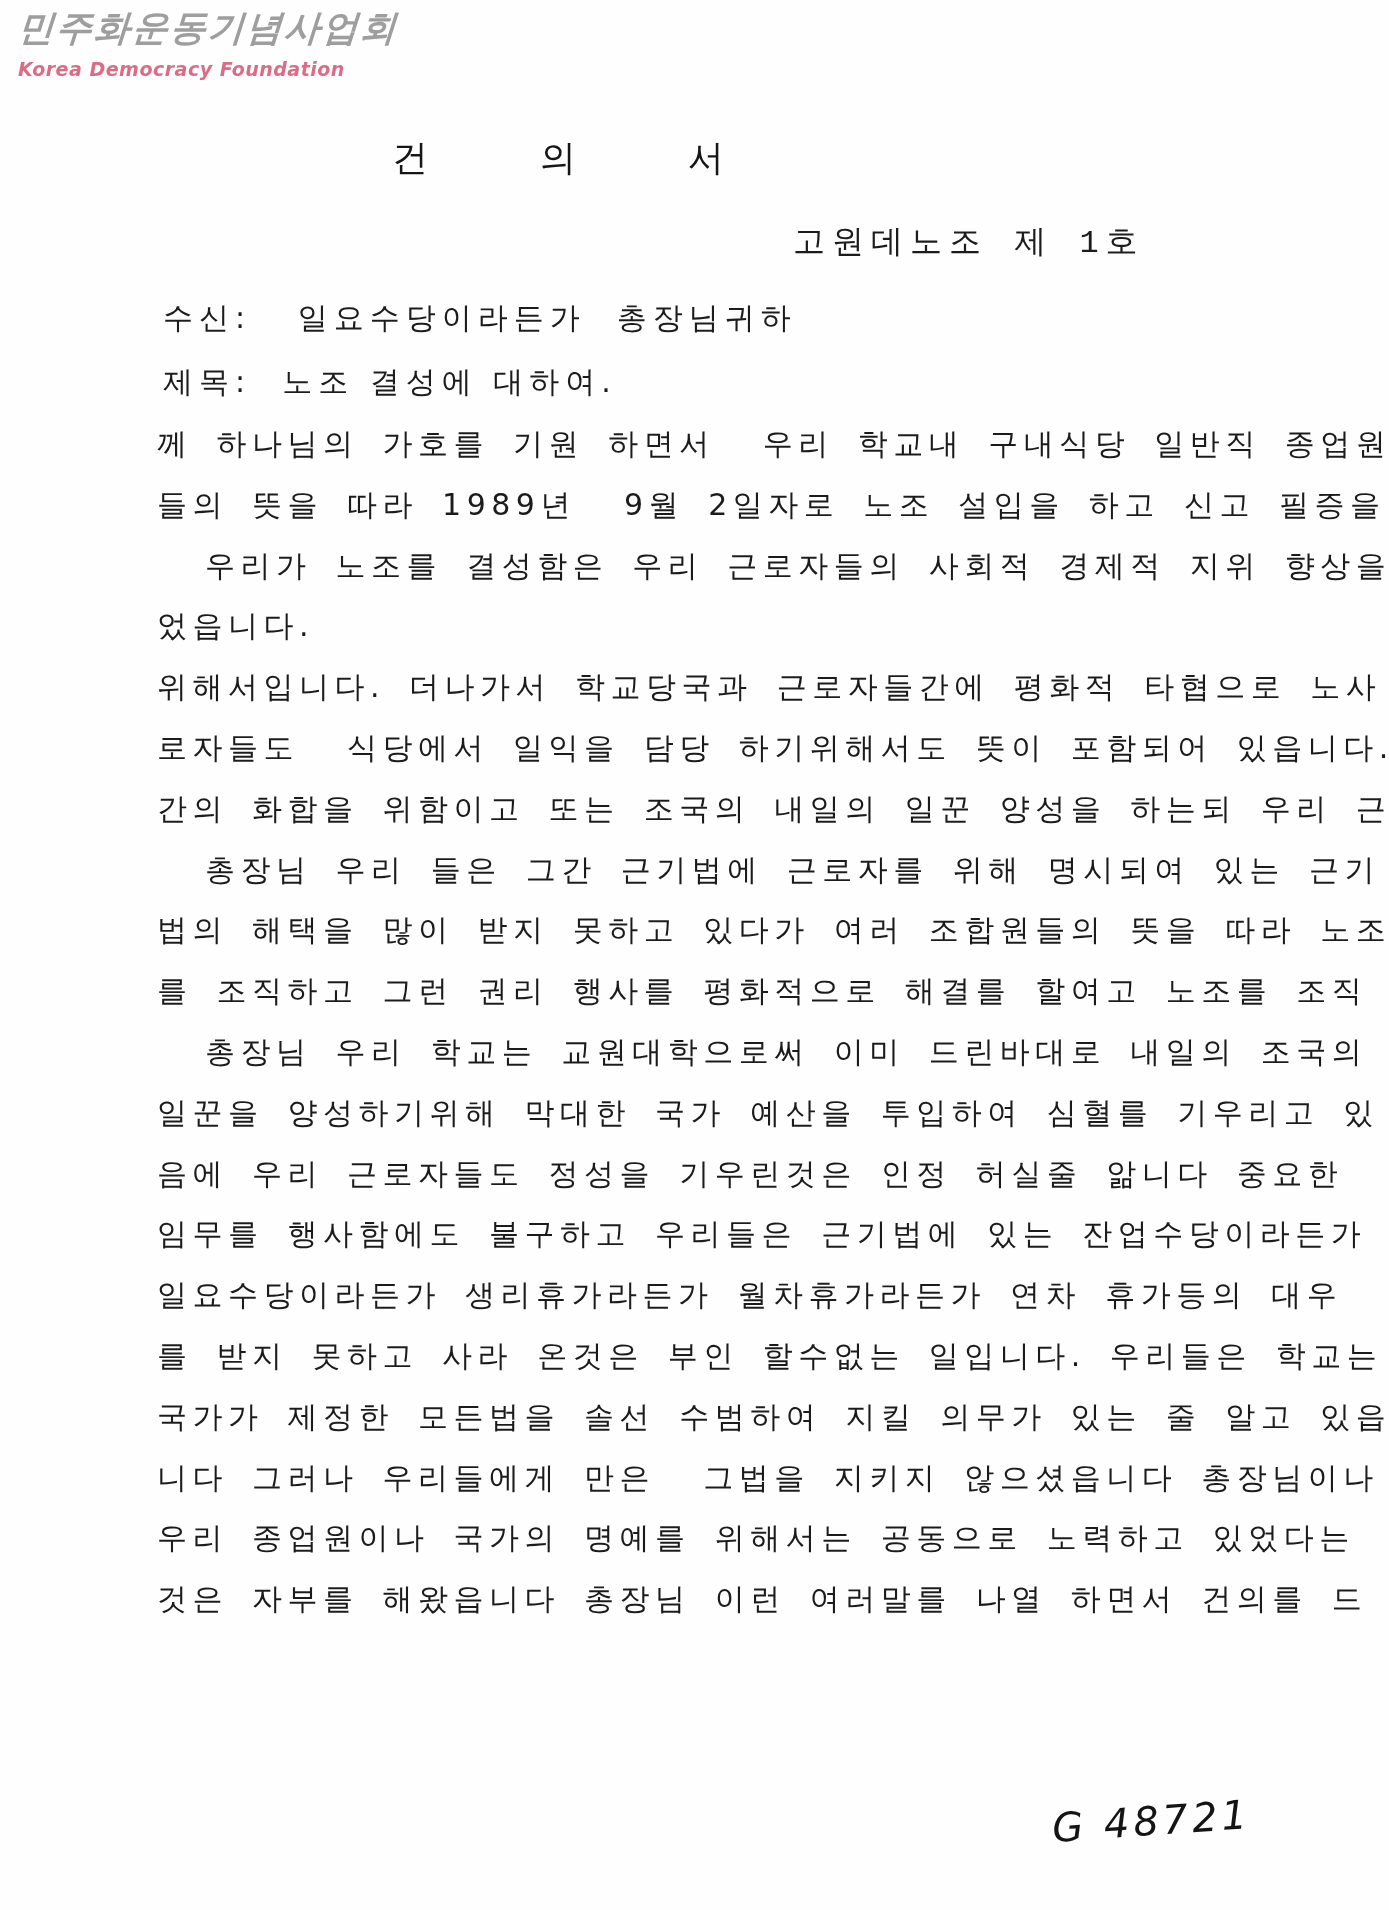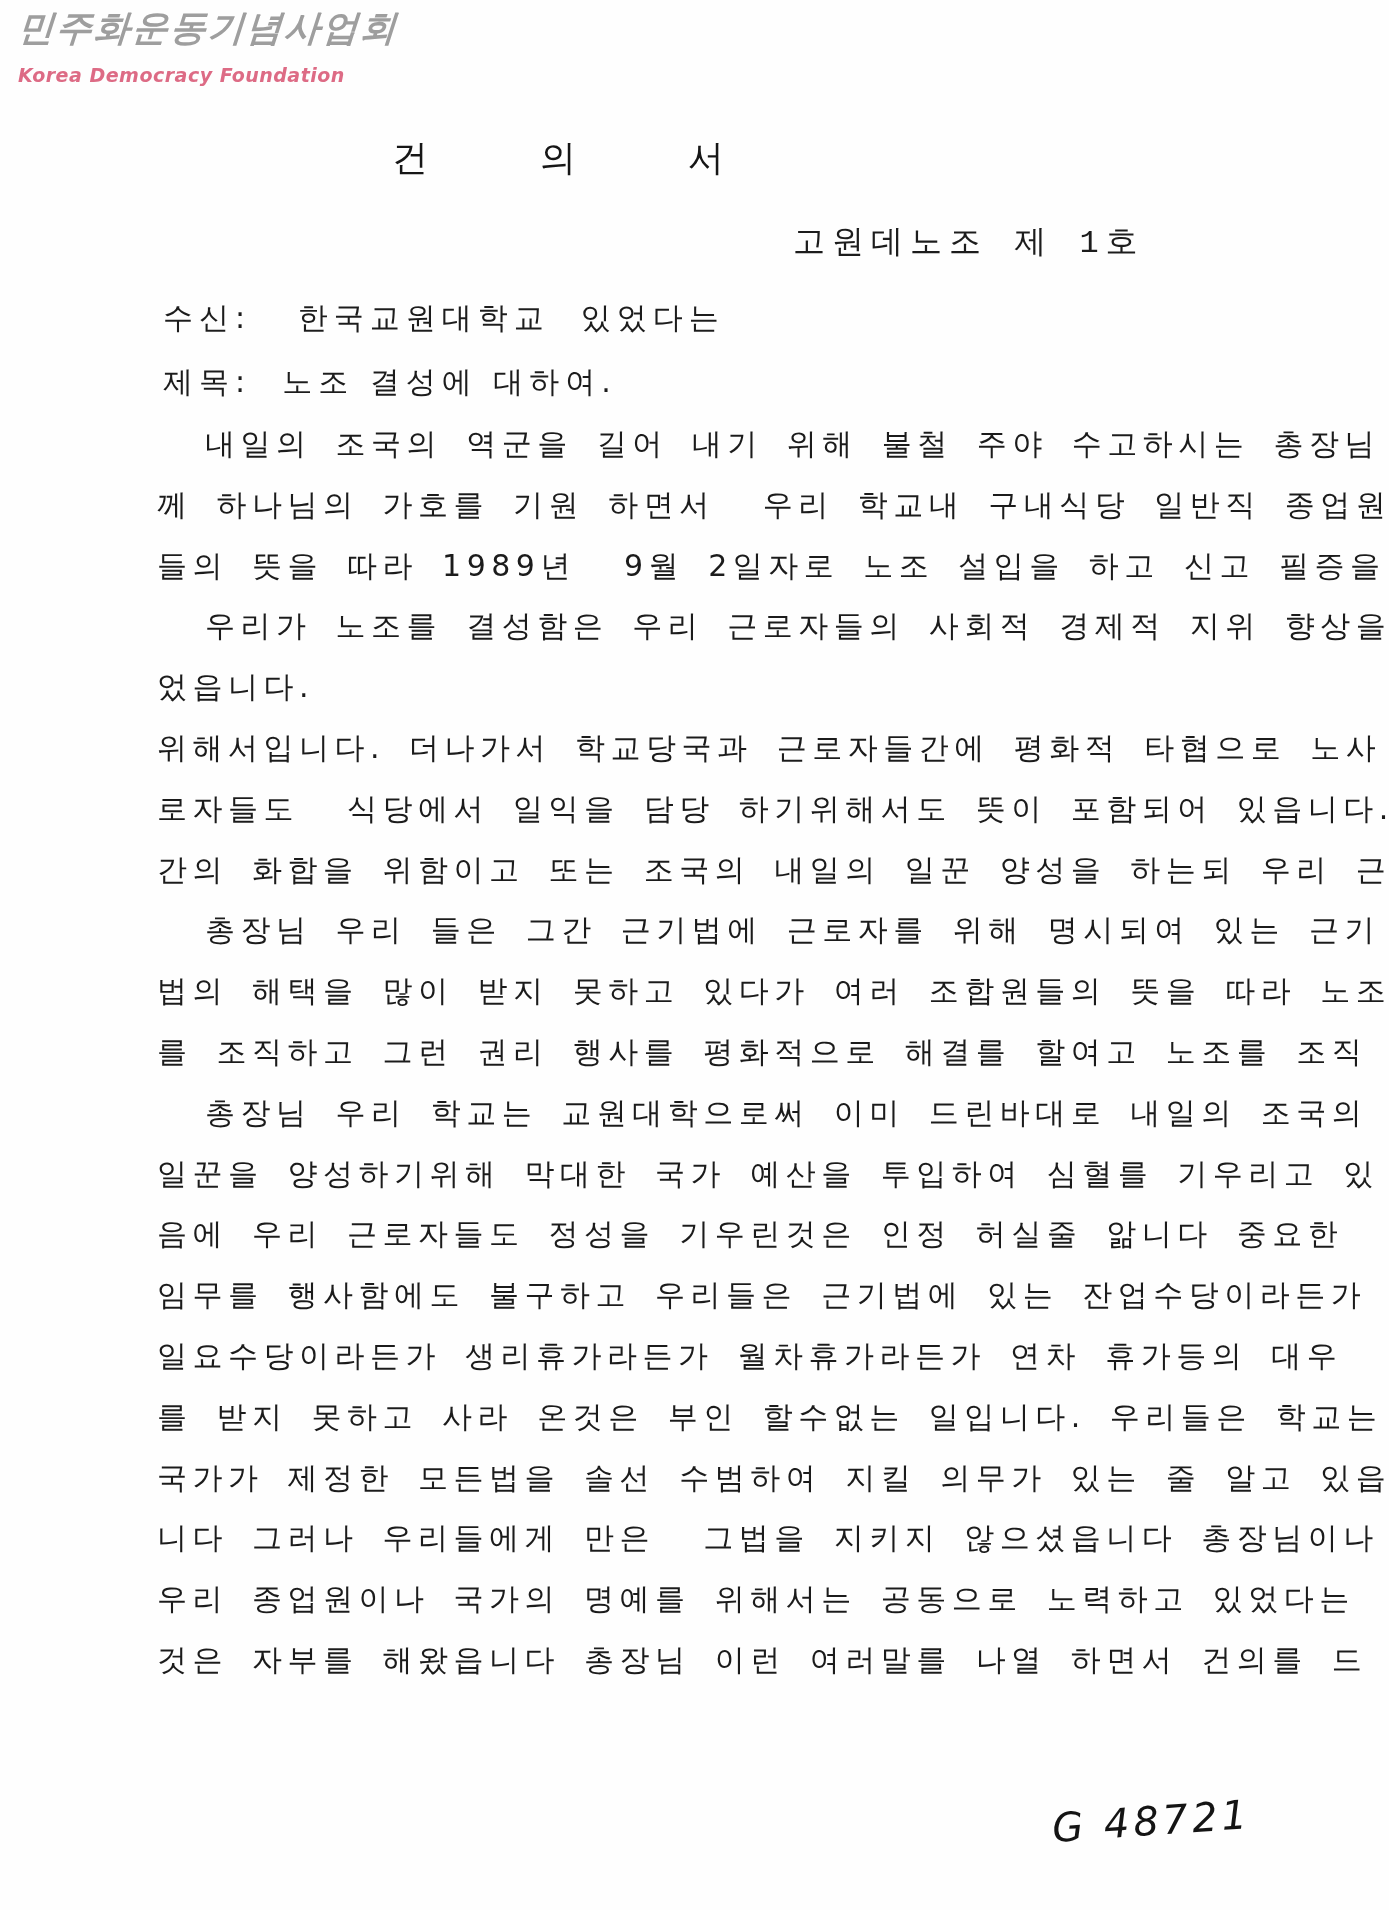--- a/index.html
+++ b/index.html
@@ -30,21 +30,21 @@
     font-style: italic;
     transform: skewX(-4deg);
     line-height: 1.1;
   }
   .logo-en {
     font-size: 19px;
     font-weight: bold;
     font-style: italic;
     color: #dd6b85;
     letter-spacing: 0.5px;
-    margin-top: 16px;
+    margin-top: 10px;
   }
   
   .doc-title {
     position: absolute;
     top: 134px;
     left: 392px;
     font-size: 36px;
     letter-spacing: 112px;
     white-space: pre;
     color: #161616;
@@ -110,26 +110,25 @@
 
   <div class="letterhead">
     <div class="logo-kr">민주화운동기념사업회</div>
     <div class="logo-en">Korea Democracy Foundation</div>
   </div>
 
   <div class="doc-title">건의서</div>
 
   <div class="doc-number">고원데노조 제 1호</div>
 
-  <div class="recipient-line">수신:   한국교원대학교  있었다는</div>
+  <div class="recipient-line">수신:   일요수당이라든가  총장님귀하</div>
 
   <div class="subject-line">제목:  노조 결성에 대하여.</div>
 
   <div class="body-text">
-      <div class="line">  내일의 조국의 역군을 길어 내기 위해 불철 주야 수고하시는 총장님</div>
       <div class="line">께 하나님의 가호를 기원 하면서  우리 학교내 구내식당 일반직 종업원</div>
       <div class="line">들의 뜻을 따라 1989년  9월 2일자로 노조 설입을 하고 신고 필증을 받</div>
       <div class="line">  우리가 노조를 결성함은 우리 근로자들의 사회적 경제적 지위 향상을</div>
       <div class="line">었읍니다.</div>
       <div class="line">위해서입니다. 더나가서 학교당국과 근로자들간에 평화적 타협으로 노사</div>
       <div class="line">로자들도  식당에서 일익을 담당 하기위해서도 뜻이 포함되어 있읍니다.</div>
       <div class="line">간의 화합을 위함이고 또는 조국의 내일의 일꾼 양성을 하는되 우리 근</div>
       <div class="line">  총장님 우리 들은 그간 근기법에 근로자를 위해 명시되여 있는 근기</div>
       <div class="line">법의 해택을 많이 받지 못하고 있다가 여러 조합원들의 뜻을 따라 노조</div>
       <div class="line">를 조직하고 그런 권리 행사를 평화적으로 해결를 할여고 노조를 조직</div>

